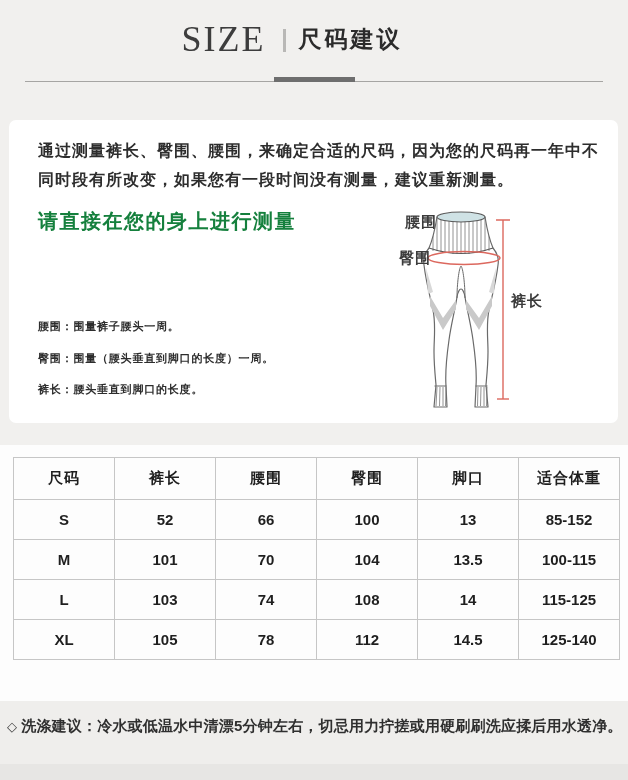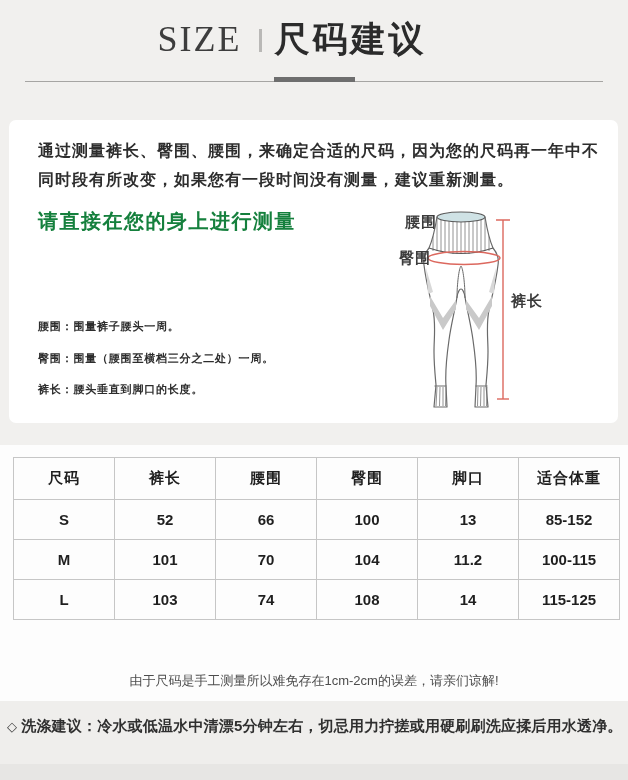--- a/index.html
+++ b/index.html
@@ -6,21 +6,21 @@
   .page {
     position:relative; width:628px; height:780px; overflow:hidden;
     background:#f1f0ee; font-family:"Liberation Sans", sans-serif; color:#2d2d2d;
   }
   
   .title-row { position:absolute; top:16px; left:0; width:584px; height:46px;
     display:flex; align-items:center; justify-content:center; }
   .t-latin { font-family:"Liberation Serif", serif; font-size:36px; font-weight:400;
     color:#3d3d3d; letter-spacing:2px; }
   .t-sep { width:3px; height:23px; background:#b9b8b6; margin:2px 13px 0 17px; }
-  .t-cn { font-size:35px; font-weight:700; color:#2b2b2b; letter-spacing:3px; }
+  .t-cn { font-size:23px; font-weight:700; color:#2b2b2b; letter-spacing:3px; }
   .divider { position:absolute; top:81px; left:25px; width:578px; height:1px; background:#a6a5a3; }
   .divider-thick { position:absolute; top:-4px; left:249px; width:81px; height:5px; background:#6e6e6e; }
   
   .card { position:absolute; top:120px; left:9px; width:609px; height:303px;
     background:#ffffff; border-radius:7px; overflow:hidden; }
   .intro { position:absolute; top:16px; left:29px; width:562px; margin:0;
     font-size:16px; font-weight:700; line-height:29px; letter-spacing:1px; color:#2d2d2d; }
   .measure-heading { position:absolute; top:88px; left:29px; margin:0;
     font-size:20px; font-weight:700; letter-spacing:1.5px; color:#15803d; }
   .measure-list { position:absolute; top:191px; left:29px; }
@@ -56,21 +56,21 @@
   <div class="divider">
     <span class="divider-thick"></span>
   </div>
 
   <div class="card">
     <p class="intro">通过测量裤长、臀围、腰围，来确定合适的尺码，因为您的尺码再一年中不同时段有所改变，如果您有一段时间没有测量，建议重新测量。</p>
     <h2 class="measure-heading">请直接在您的身上进行测量</h2>
 
     <div class="measure-list">
       <div class="measure-item"><span>腰围：</span><span>围量裤子腰头一周。</span></div>
-      <div class="measure-item"><span>臀围：</span><span>围量（腰围至横档三分之二处）一周。</span></div>
+      <div class="measure-item"><span>臀围：</span><span>围量（腰头垂直到脚口的长度）一周。</span></div>
       <div class="measure-item"><span>裤长：</span><span>腰头垂直到脚口的长度。</span></div>
     </div>
 
     <svg class="diagram" viewBox="0 0 235 226">
       <defs>
         <clipPath id="bodyclip">
           <path d="M54,21 C52,33 50,43 46,52 C41,58 40,63 41,69 C43,86 47,100 50,114 C53,128 51,142 51,156 C51,168 52,178 53,189 L51,211 L64,211 L63,190 C62,175 64,158 66,144 C68,129 72,114 74,101 C75,95 77,93 78,93 C79,93 81,95 82,101 C84,114 88,129 90,144 C92,158 94,175 93,190 L92,211 L105,211 L103,189 C104,178 105,168 105,156 C105,142 103,128 106,114 C109,100 113,86 115,69 C116,63 115,58 110,52 C106,43 104,33 102,21 Z"></path>
         </clipPath>
       </defs>
 
@@ -152,34 +152,41 @@
           <td>66</td>
           <td>100</td>
           <td>13</td>
           <td>85-152</td>
         </tr>
         <tr>
           <td>M</td>
           <td>101</td>
           <td>70</td>
           <td>104</td>
-          <td>11.2</td>
+          <td>13.5</td>
           <td>100-115</td>
         </tr>
         <tr>
           <td>L</td>
           <td>103</td>
           <td>74</td>
           <td>108</td>
           <td>14</td>
           <td>115-125</td>
         </tr>
+        <tr>
+          <td>XL</td>
+          <td>105</td>
+          <td>78</td>
+          <td>112</td>
+          <td>14.5</td>
+          <td>125-140</td>
+        </tr>
       </tbody>
     </table>
-    <p class="tolerance-note">由于尺码是手工测量所以难免存在1cm-2cm的误差，请亲们谅解!</p>
   </div>
 
   <div class="wash-band">
     <div class="wash-line">
       <span class="diamond">◇</span><span>洗涤建议：</span><span>冷水或低温水中清漂5分钟左右，切忌用力拧搓或用硬刷刷洗应揉后用水透净。</span>
     </div>
   </div>
 
   <div class="bottom-strip"></div>
 </div>

